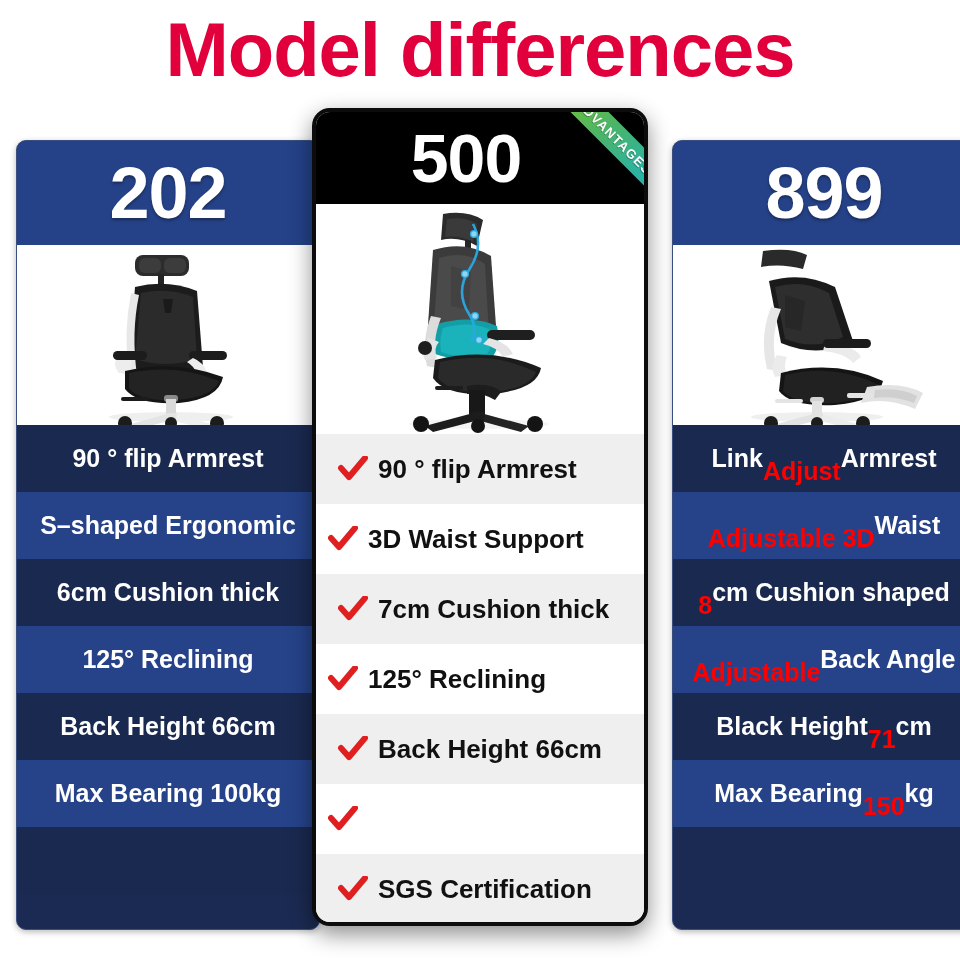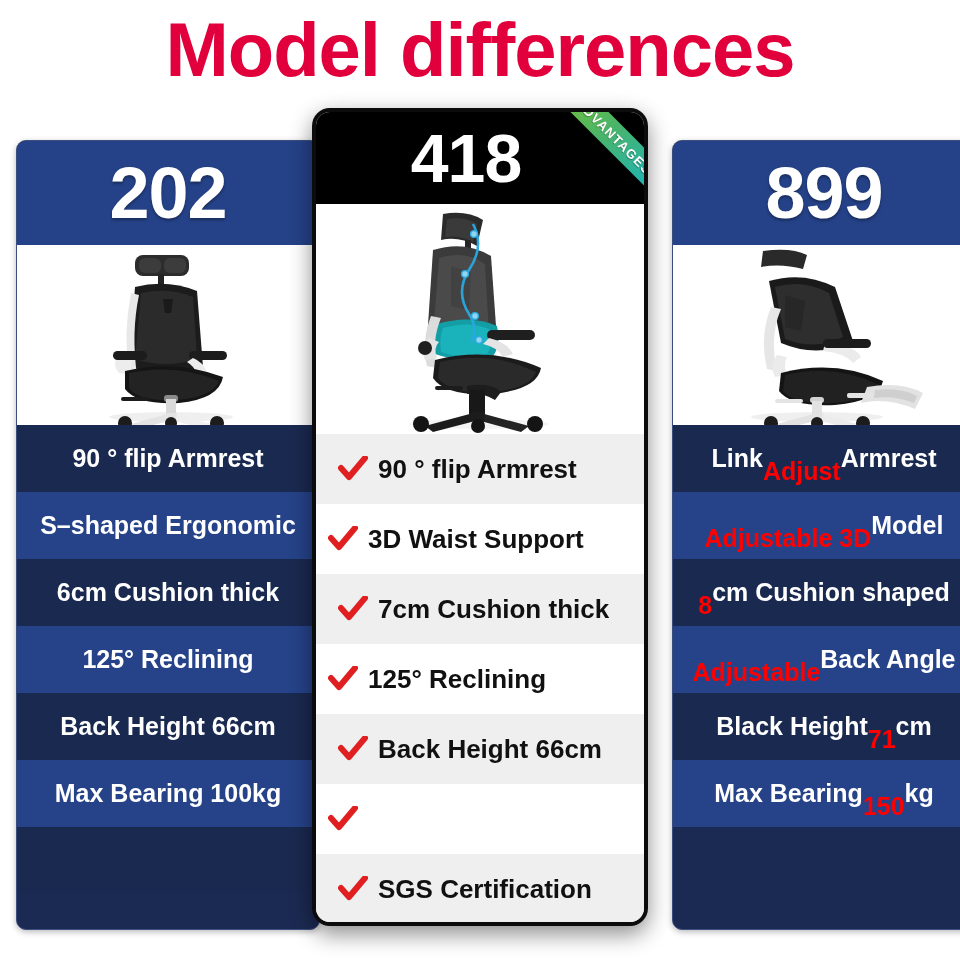--- a/index.html
+++ b/index.html
@@ -241,21 +241,21 @@
       </svg>
     </div>
     <div class="rows">
       <div class="row dark">
         <span>Link </span>
           <span class="hl">Adjust</span>
           <span> Armrest</span>
       </div>
       <div class="row light">
         <span class="hl">Adjustable 3D</span>
-          <span> Model</span>
+          <span> Waist</span>
       </div>
       <div class="row dark">
         <span class="hl">8</span>
           <span>cm Cushion shaped</span>
       </div>
       <div class="row light">
         <span class="hl">Adjustable</span>
           <span> Back Angle</span>
       </div>
       <div class="row dark">
@@ -266,21 +266,21 @@
       <div class="row light">
         <span>Max Bearing </span>
           <span class="hl">150</span>
           <span>kg</span>
       </div>
     </div>
   </div>
 
   <div class="center">
     <div class="center-head">
-      <div class="num">418</div>
+      <div class="num">500</div>
       <div class="ribbon">
         <span>ADVANTAGES</span>
       </div>
     </div>
     <div class="center-photo">
       <svg width="250" height="224" viewBox="0 0 250 224">
         <ellipse cx="124" cy="214" rx="70" ry="5" fill="#f4f4f4"></ellipse>
 
         <path d="M88 4 q24 -4 40 6 l-6 26 q-18 -10 -36 -6 z" fill="#2b2b2b"></path>
         <path d="M92 9 q18 -3 30 5 l-4 18 q-14 -7 -28 -5 z" fill="#3a3a3a"></path>

